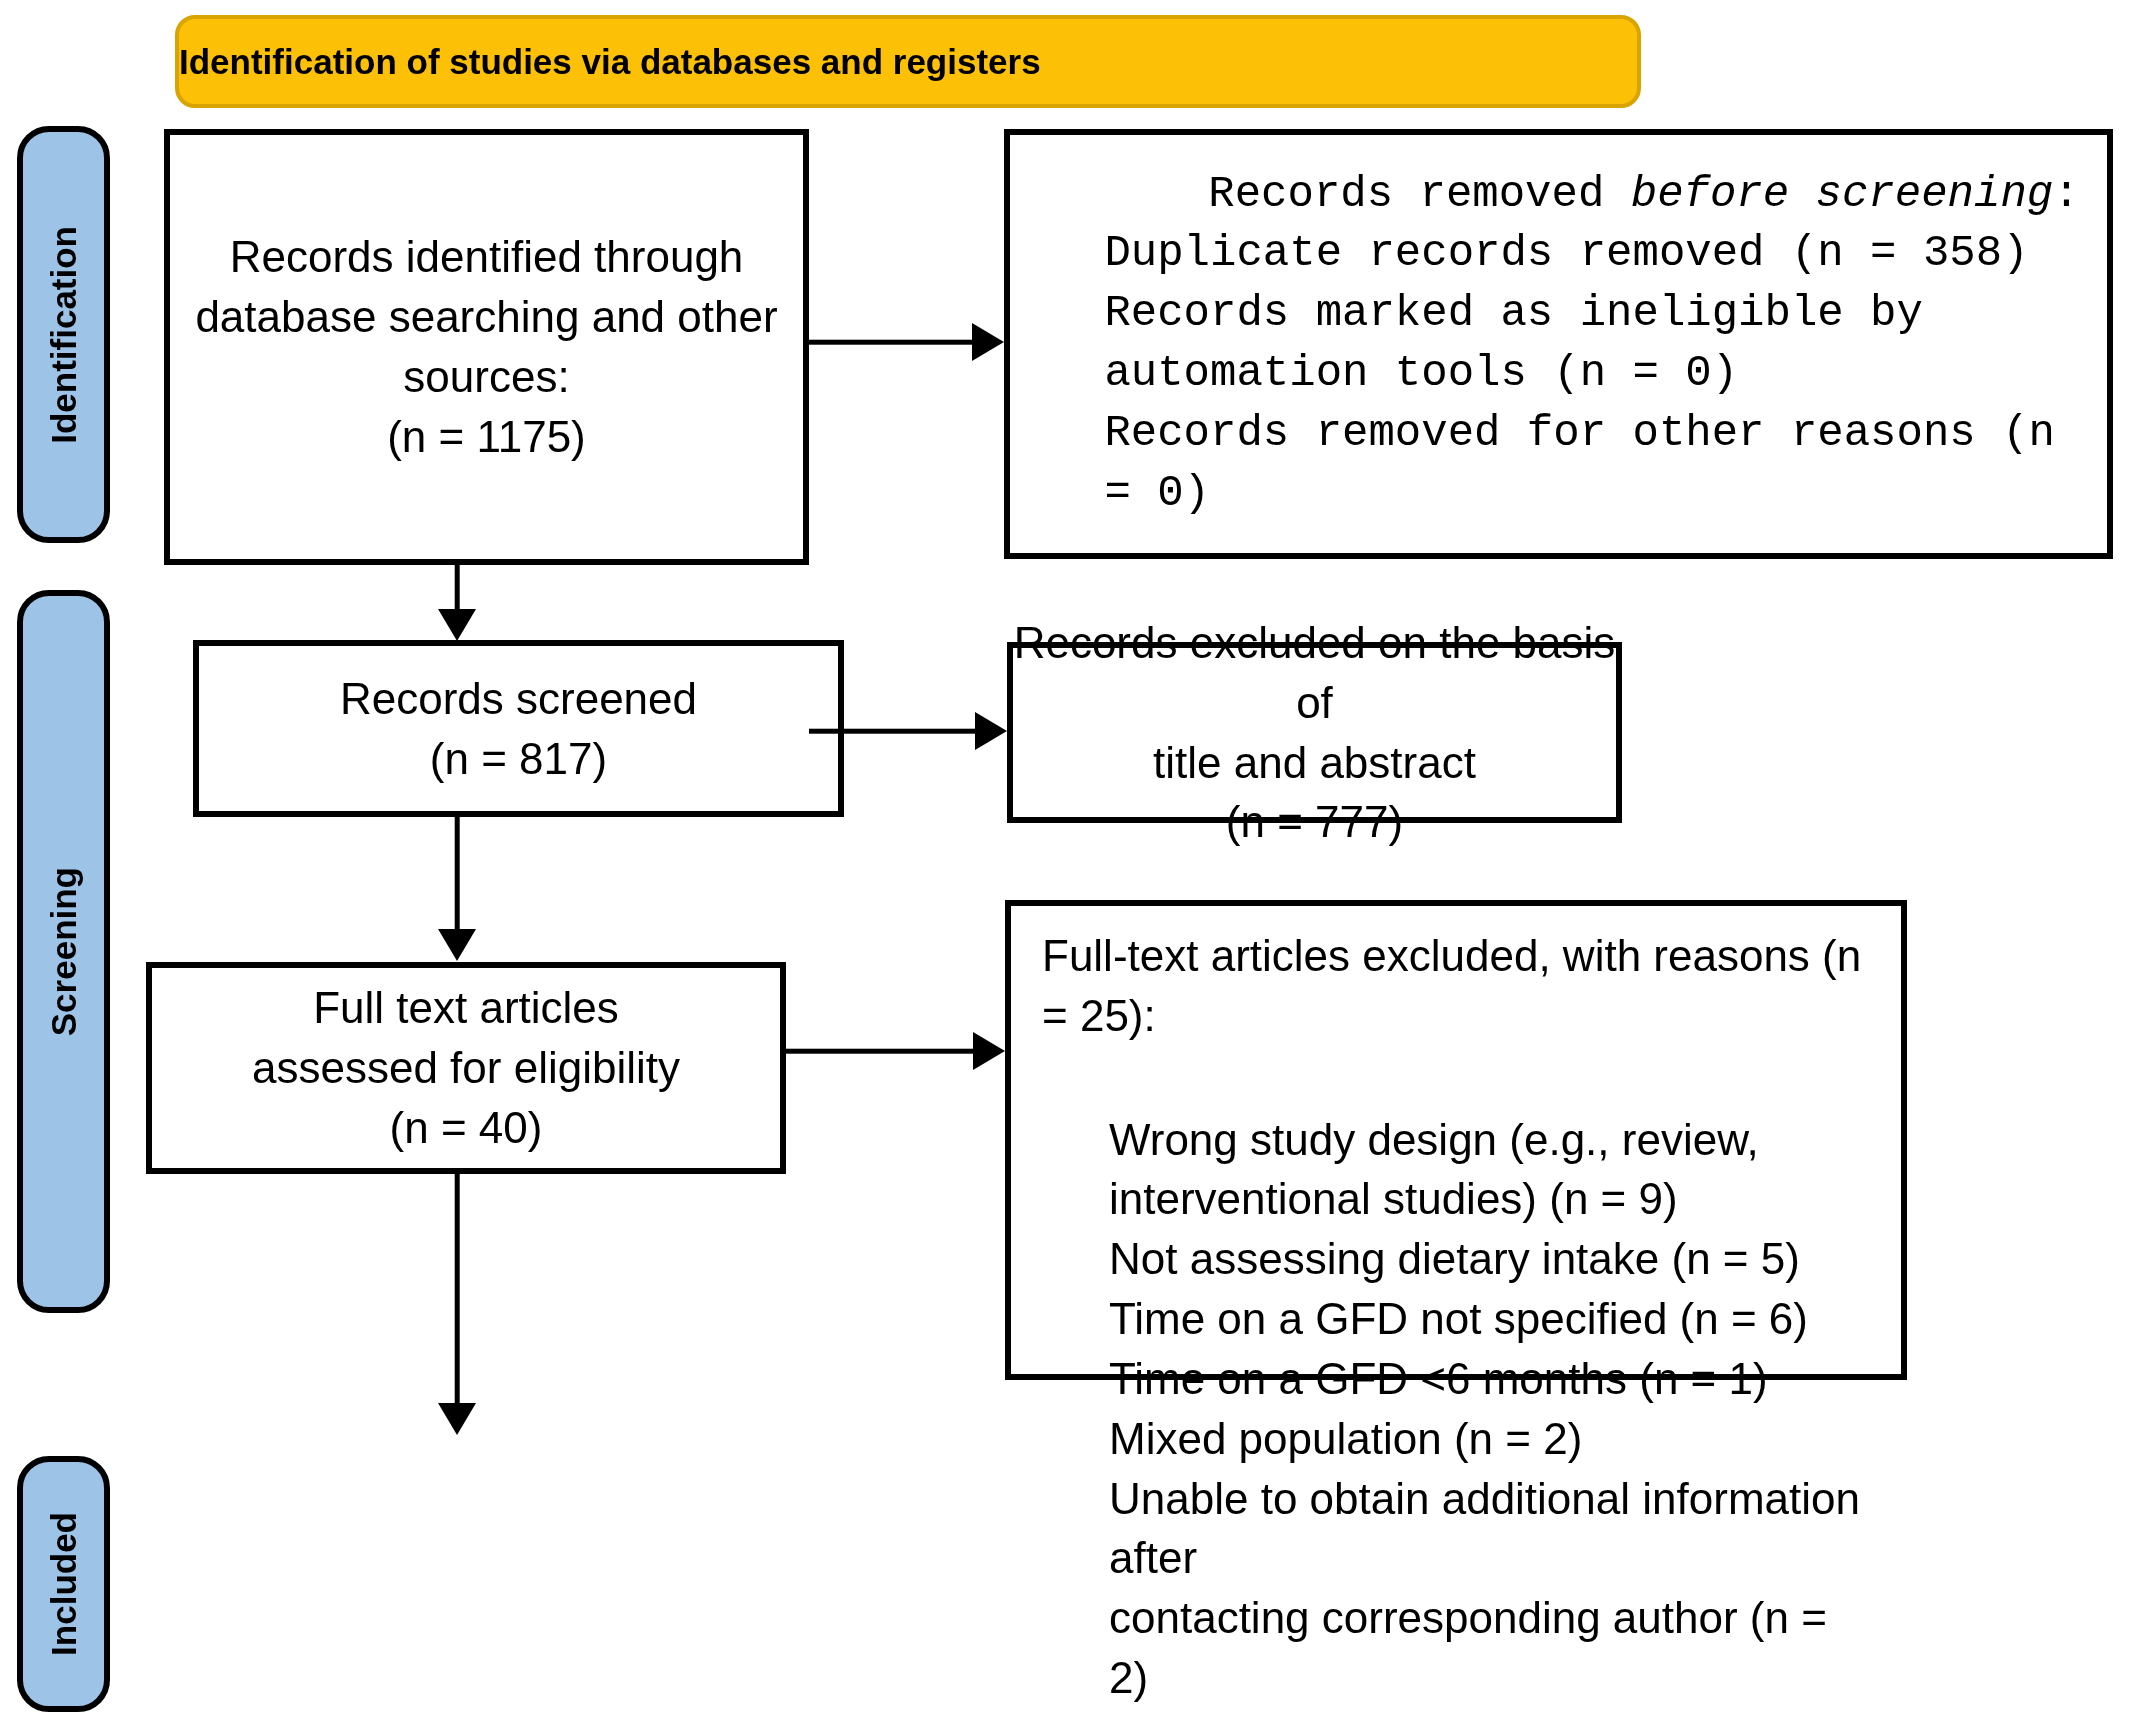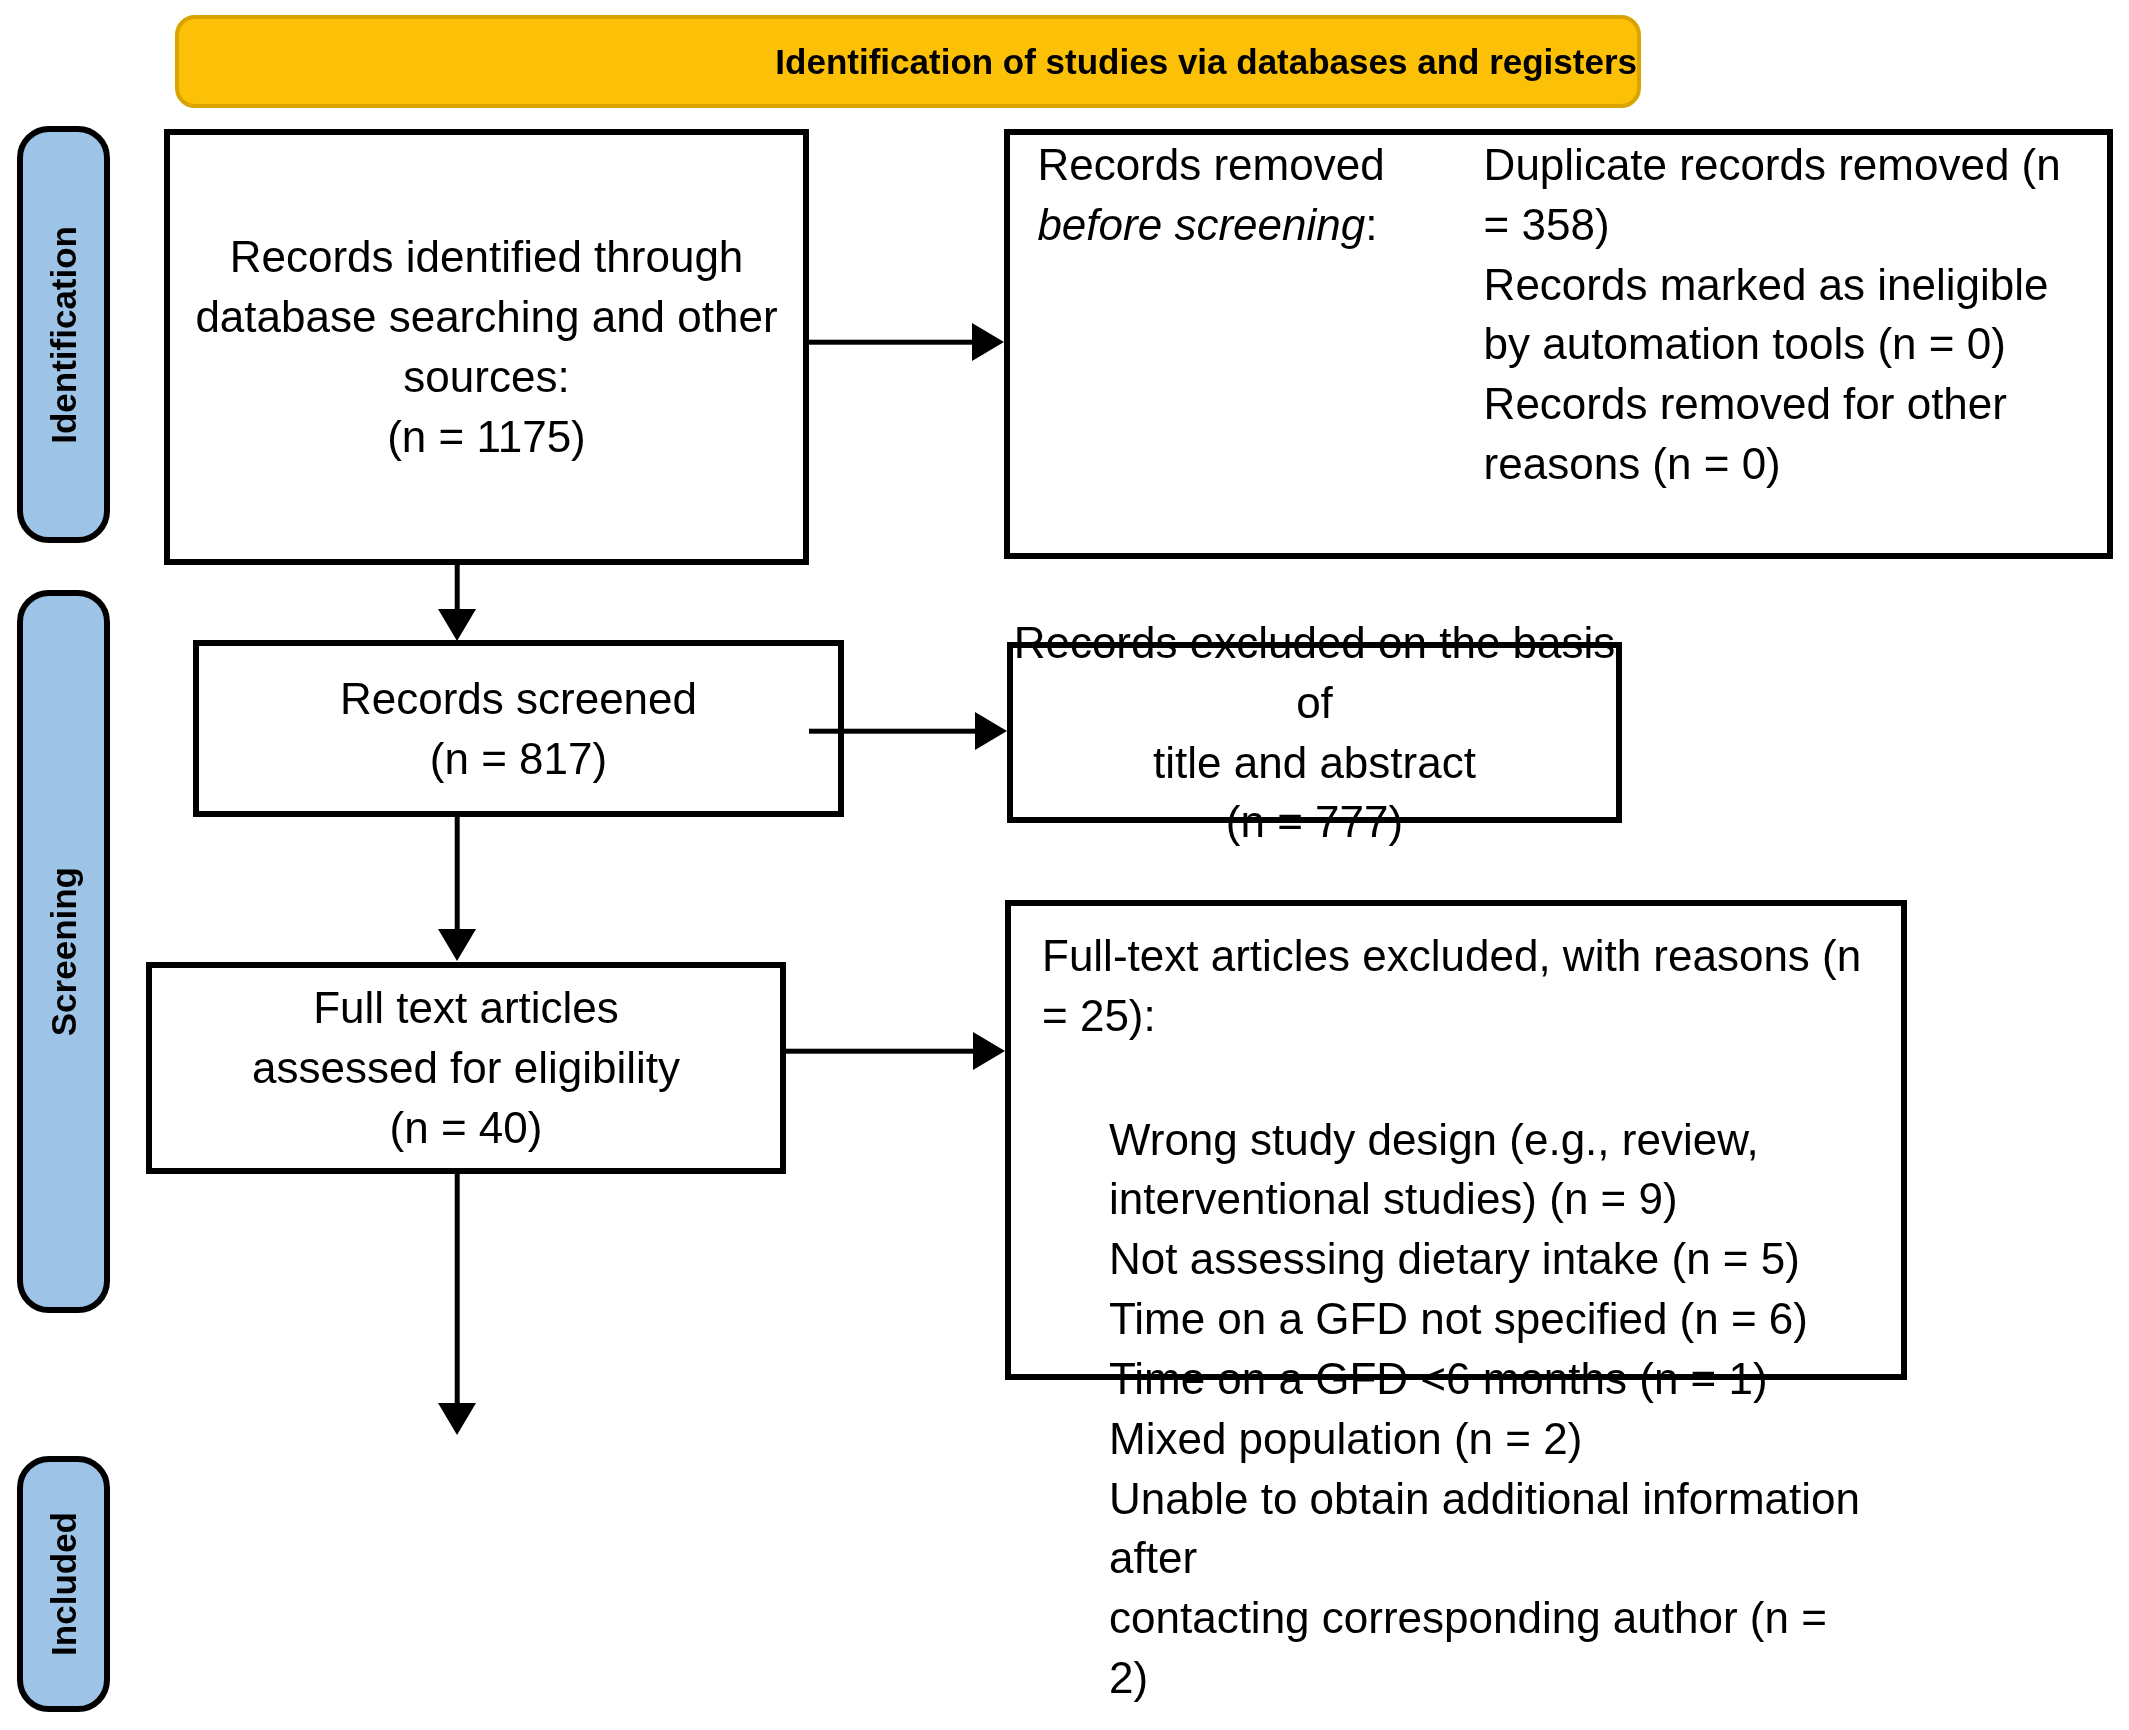--- a/index.html
+++ b/index.html
@@ -23,21 +23,21 @@
   }
 
   
   .banner {
     position: absolute;
     left: 175px; top: 15.2px;
     width: 1466px; height: 93px;
     background: var(--banner-fill);
     border: 4.6px solid var(--banner-border);
     border-radius: 20px;
-    display: flex; align-items: center; justify-content: flex-end;
+    display: flex; align-items: center; justify-content: flex-start;
   }
   .banner-text { font-weight: bold; font-size: 35px; }
 
   
   .stage {
     position: absolute;
     left: 17px; width: 93px;
     background: var(--stage-fill);
     border: 6.1px solid var(--stage-border);
     border-radius: 32px;
@@ -57,21 +57,21 @@
   
   .wbox {
     position: absolute;
     background: #ffffff;
     border: 6.1px solid var(--box-border);
     font-size: 44px;
     line-height: 1.36;
   }
   .flex-center { display: flex; align-items: center; justify-content: center; }
   .center-text { text-align: center; white-space: pre-line; }
-  .left-col { display: flex; flex-direction: row; justify-content: center; align-items: flex-start; }
+  .left-col { display: flex; flex-direction: column; justify-content: center; align-items: flex-end; font-family: Liberation Mono, monospace; }
   .pre { white-space: pre-line; }
   .it { font-style: italic; }
 
   #box-identified  { left: 164px; top: 129px;  width: 645px; height: 436px; }
   #box-screened    { left: 169px; top: 640px;  width: 651px; height: 177px; margin-left: 24px; }
   #box-fulltext    { left: 146px; top: 962px; width: 640px; height: 212px; }
   #box-included    { left: 149px; top: 1449px; width: 640px; height: 247px; }
 
   #box-removed     { left: 1004px; top: 129px; width: 1109px; height: 430px; padding: 0 27.4px; }
   #box-removed .indent-items { padding-left: 67px; }

